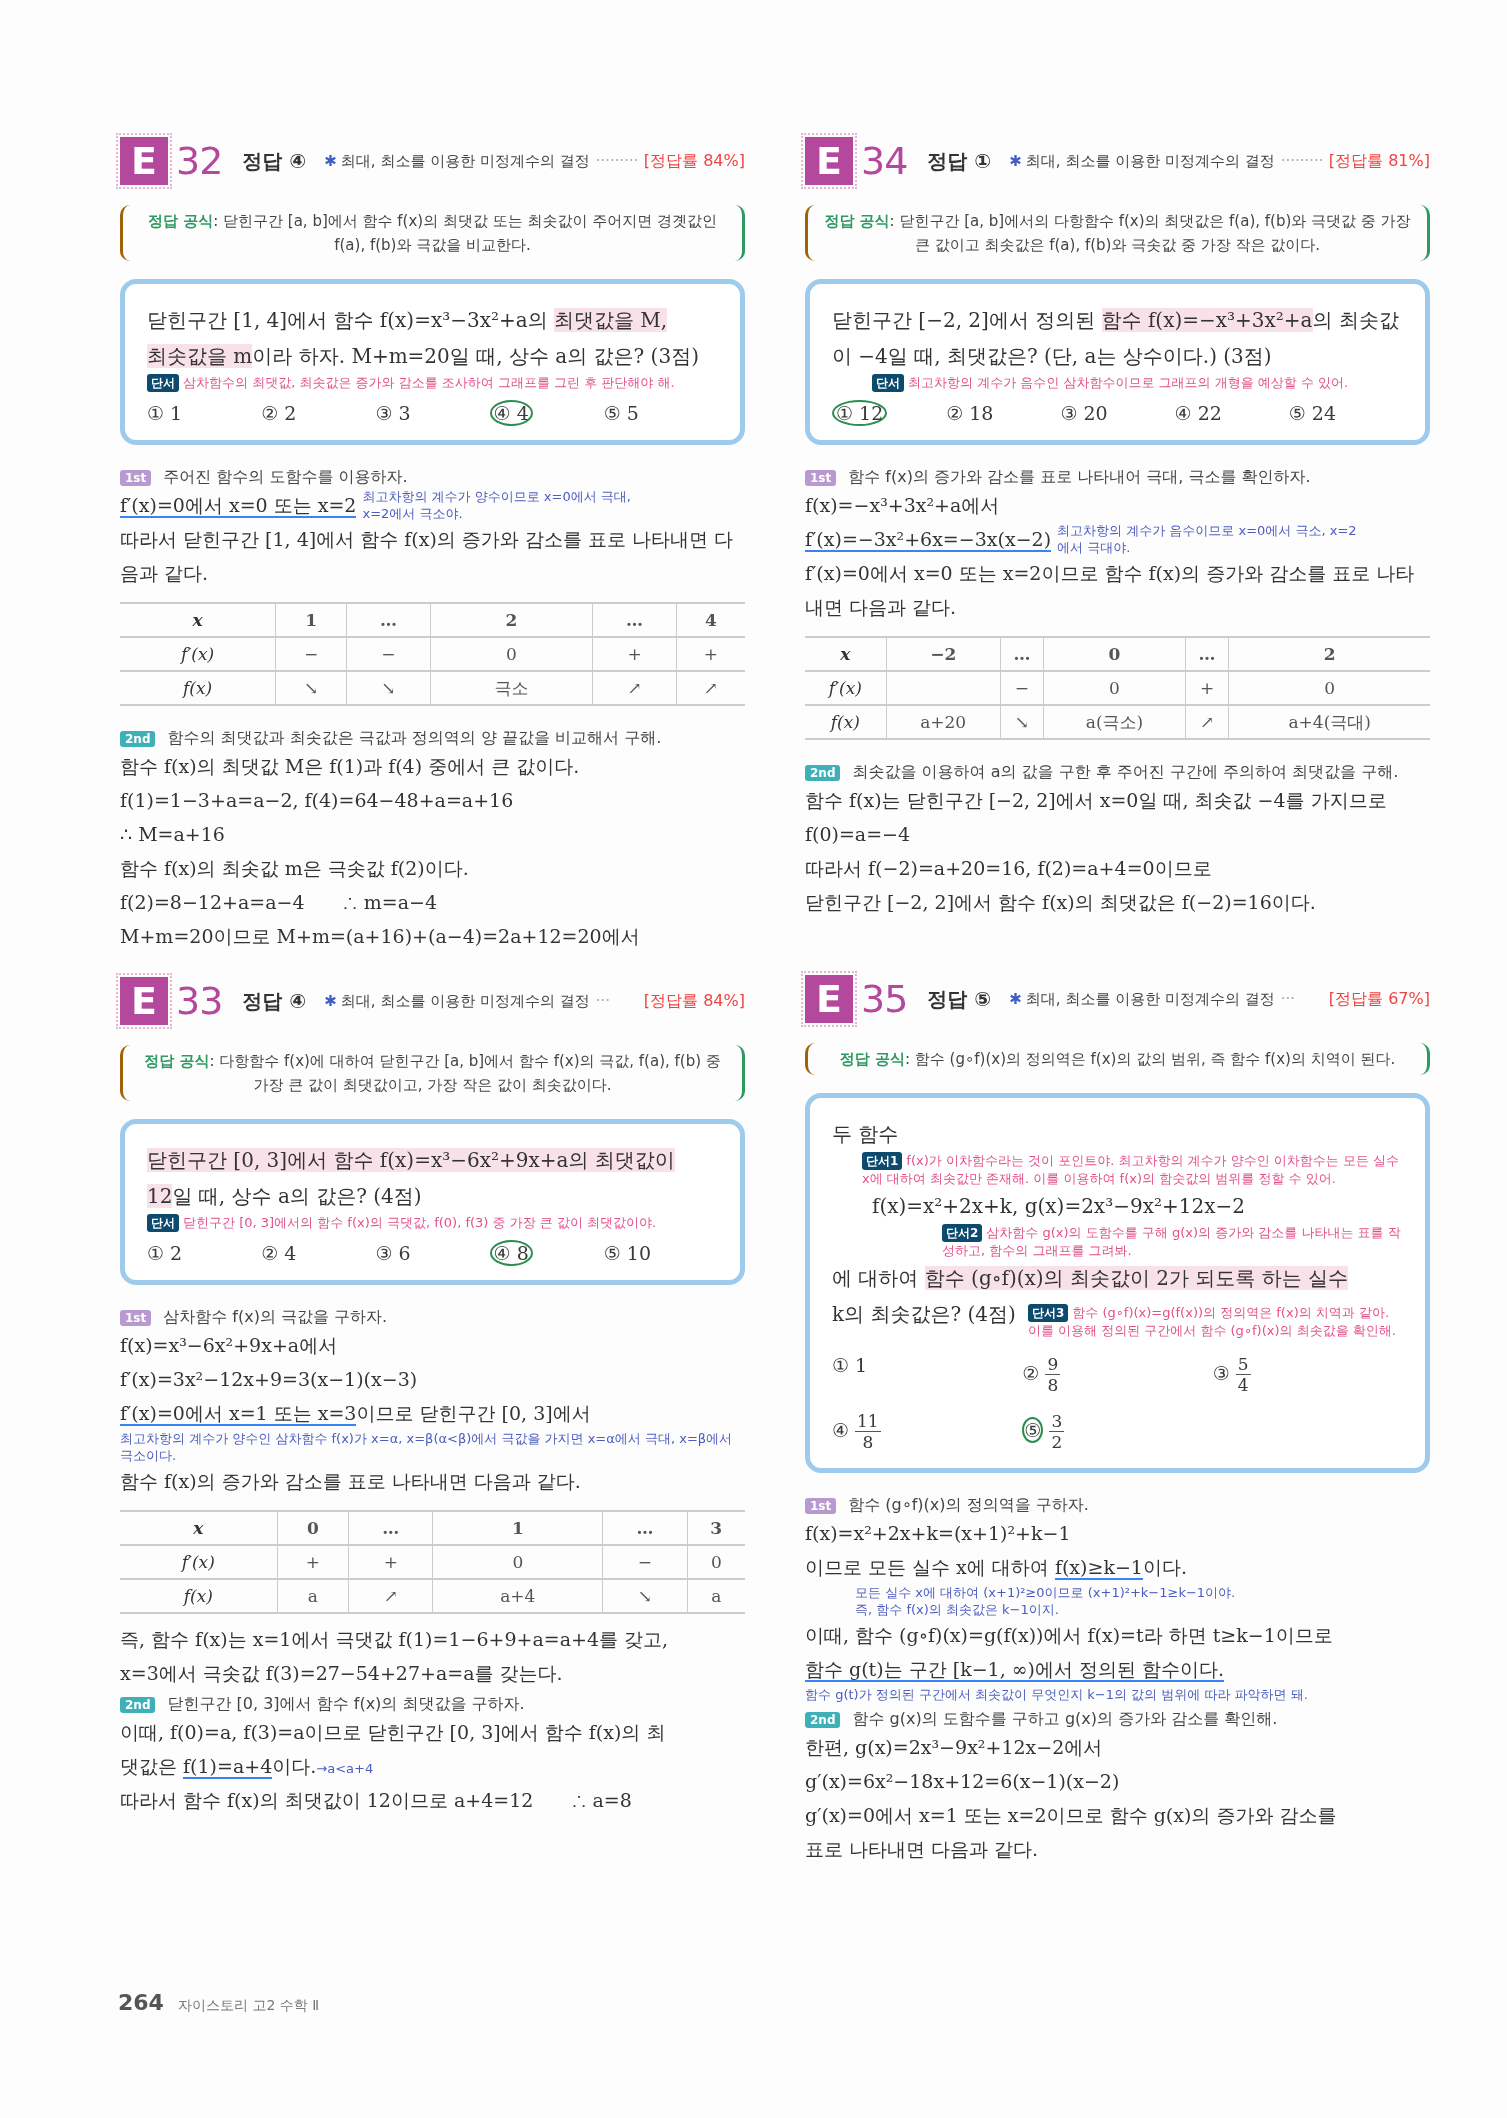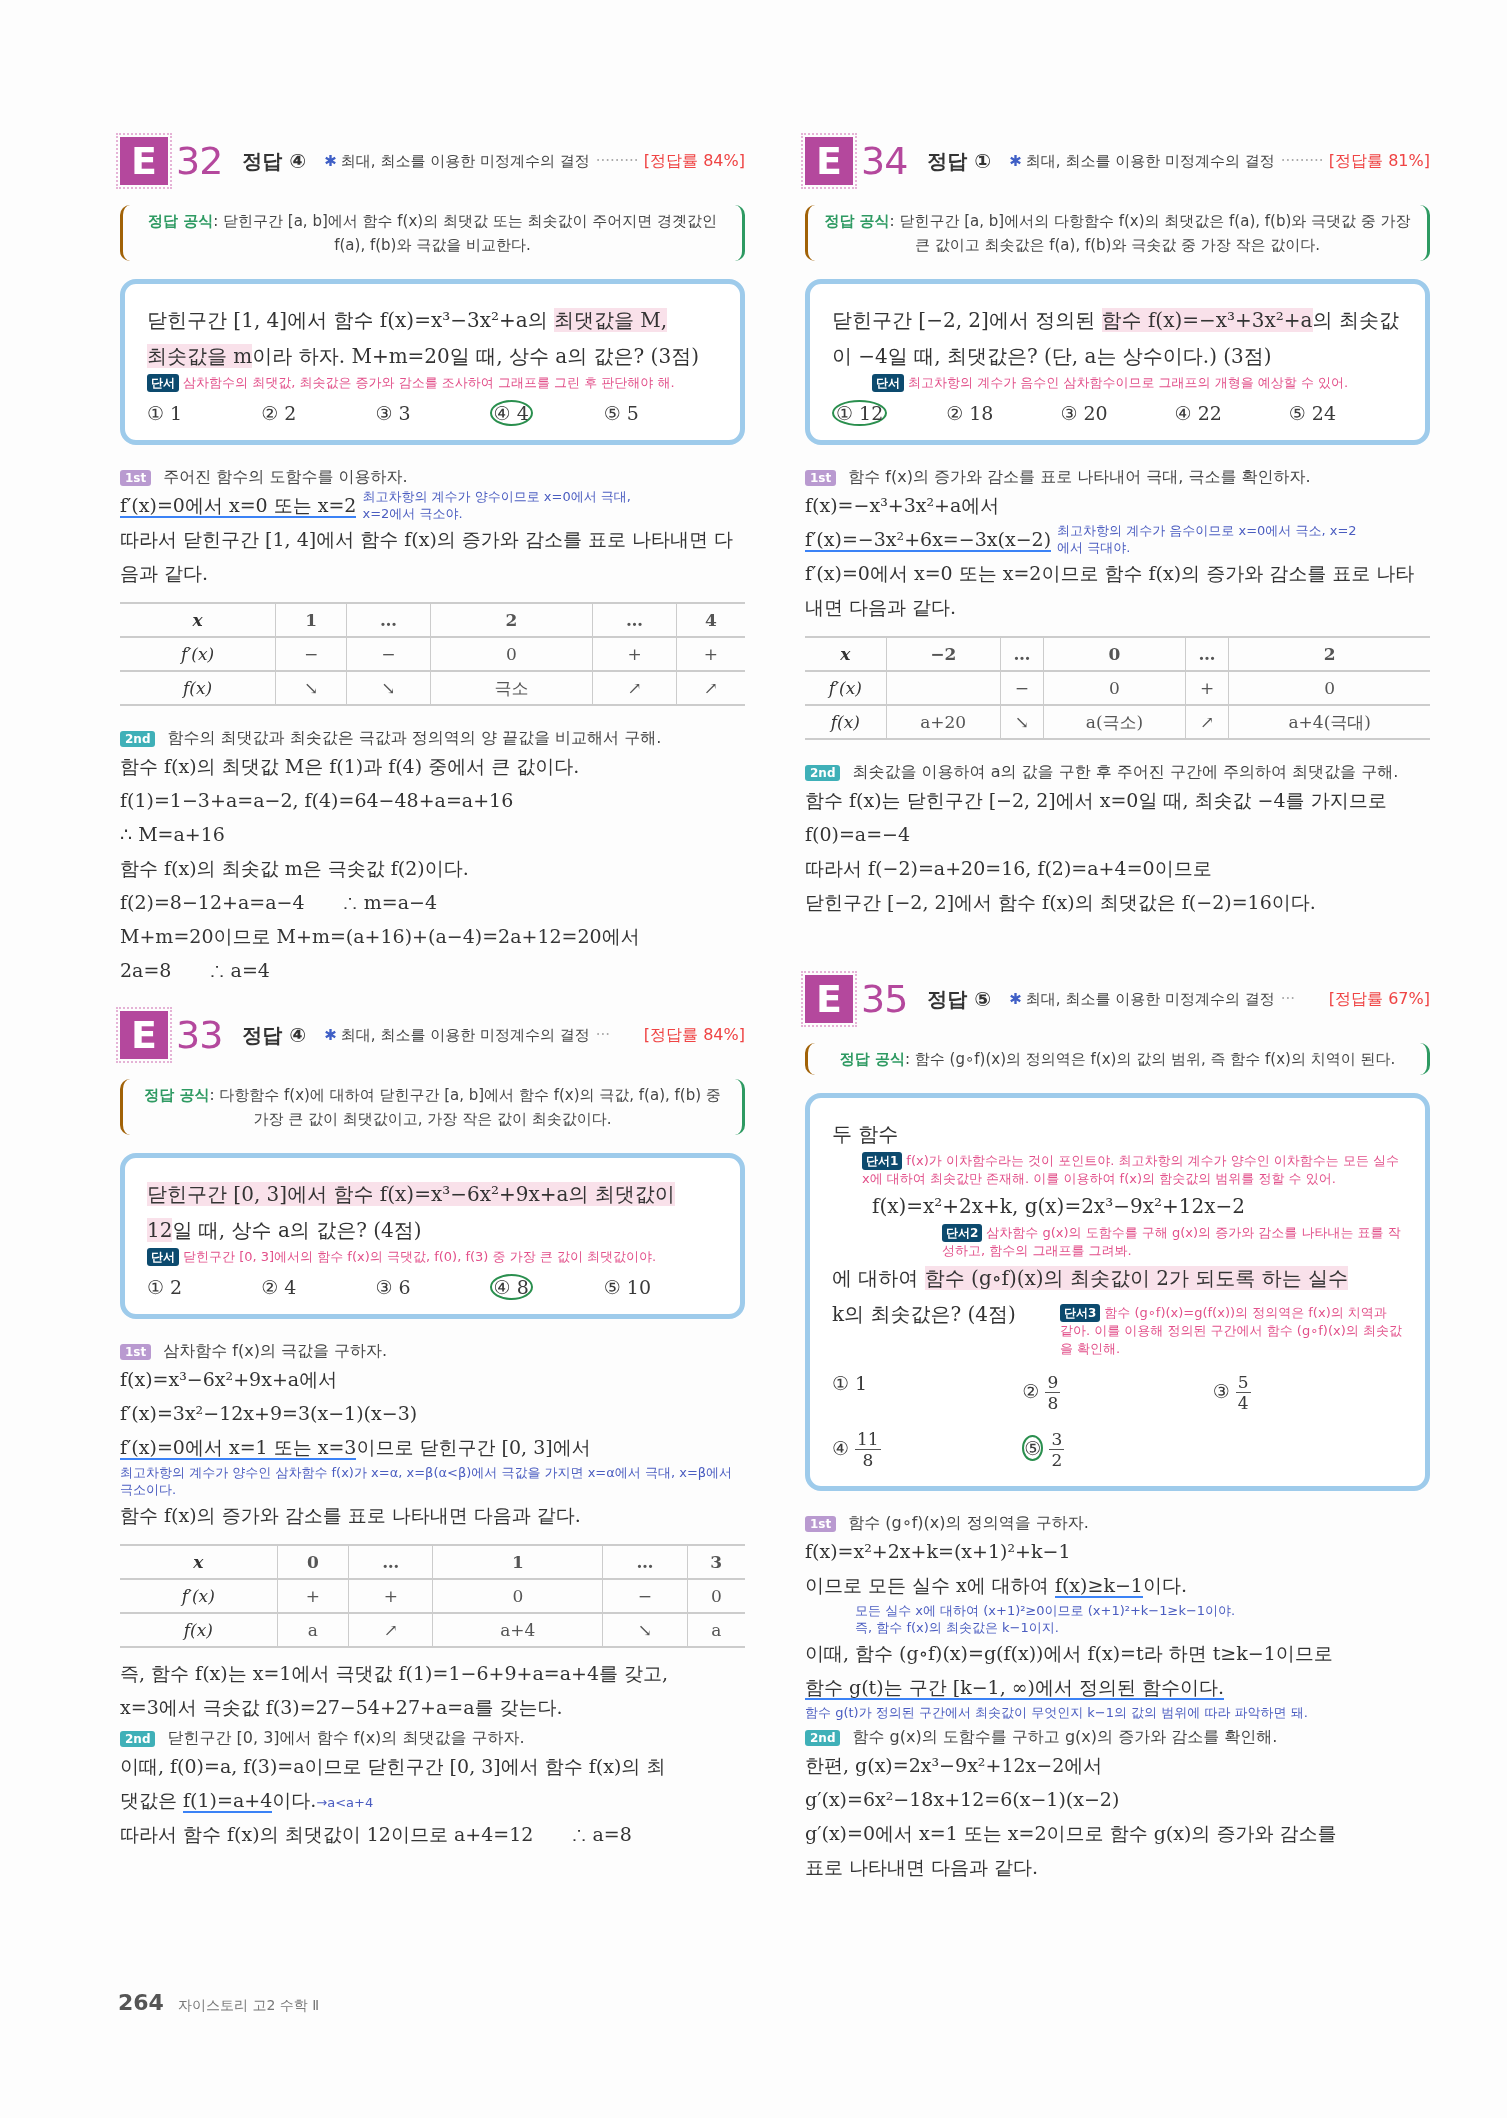--- a/index.html
+++ b/index.html
@@ -114,21 +114,20 @@
   <div class="step">
       <span class="sb s2">2nd</span>
       <span>함수의 최댓값과 최솟값은 극값과 정의역의 양 끝값을 비교해서 구해.</span>
     </div>
   <div class="line">함수 f(x)의 최댓값 M은 f(1)과 f(4) 중에서 큰 값이다.</div>
   <div class="line">f(1)=1−3+a=a−2, f(4)=64−48+a=a+16</div>
   <div class="line">∴ M=a+16</div>
   <div class="line">함수 f(x)의 최솟값 m은 극솟값 f(2)이다.</div>
   <div class="line">f(2)=8−12+a=a−4　　∴ m=a−4</div>
   <div class="line">M+m=20이므로 M+m=(a+16)+(a−4)=2a+12=20에서</div>
-  <div class="line">2a=8　　∴ a=4</div>
 
   <div class="hdr" style="margin-top:20px;">
     <div class="ebox">E</div>
     <div class="num">33</div>
     <div class="ans">정답 ④</div>
     <div class="topic"><span class="star">✱</span><span>최대, 최소를 이용한 미정계수의 결정</span><span class="dots">···</span></div>
     <div class="rate">[정답률 84%]</div>
   </div>
   <div class="formula"><span class="fl">정답 공식</span><span>: 다항함수 f(x)에 대하여 닫힌구간 [a, b]에서 함수 f(x)의 극값, f(a), f(b) 중 가장 큰 값이 최댓값이고, 가장 작은 값이 최솟값이다.</span></div>
   <div class="qbox">
@@ -261,21 +260,21 @@
     <div class="topic"><span class="star">✱</span><span>최대, 최소를 이용한 미정계수의 결정</span><span class="dots">···</span></div>
     <div class="rate">[정답률 67%]</div>
   </div>
   <div class="formula"><span class="fl">정답 공식</span><span>: 함수 (g∘f)(x)의 정의역은 f(x)의 값의 범위, 즉 함수 f(x)의 치역이 된다.</span></div>
   <div class="qbox">
     <div class="qtext">두 함수</div>
     <div class="hint" style="margin-left:30px;"><span class="tag">단서1</span><span>f(x)가 이차함수라는 것이 포인트야. 최고차항의 계수가 양수인 이차함수는 모든 실수 x에 대하여 최솟값만 존재해. 이를 이용하여 f(x)의 함숫값의 범위를 정할 수 있어.</span></div>
     <div class="qtext" style="margin-left:40px;">f(x)=x²+2x+k, g(x)=2x³−9x²+12x−2</div>
     <div class="hint" style="margin-left:110px;"><span class="tag">단서2</span><span>삼차함수 g(x)의 도함수를 구해 g(x)의 증가와 감소를 나타내는 표를 작성하고, 함수의 그래프를 그려봐.</span></div>
     <div class="qtext"><span>에 대하여 </span><span class="hl">함수 (g∘f)(x)의 최솟값이 2가 되도록 하는 실수</span></div>
-    <div style="display:flex;gap:32px;">
+    <div style="display:flex;">
       <div class="qtext" style="white-space:nowrap;">k의 최솟값은? (4점)</div>
       <div class="hint" style="margin-left:12px; margin-top:8px;"><span class="tag">단서3</span><span>함수 (g∘f)(x)=g(f(x))의 정의역은 f(x)의 치역과 같아. 이를 이용해 정의된 구간에서 함수 (g∘f)(x)의 최솟값을 확인해.</span></div>
     </div>
     <div class="choices35">
       <span><span>①</span> <span>1</span></span>
       <span><span>②</span><span class="frac"><span class="n">9</span><span class="d">8</span></span></span>
       <span><span>③</span><span class="frac"><span class="n">5</span><span class="d">4</span></span></span>
       <span><span>④</span><span class="frac"><span class="n">11</span><span class="d">8</span></span></span>
       <span><span style="border:2px solid #2a8f4e;border-radius:50%;">⑤</span><span class="frac"><span class="n">3</span><span class="d">2</span></span></span>
     </div>

